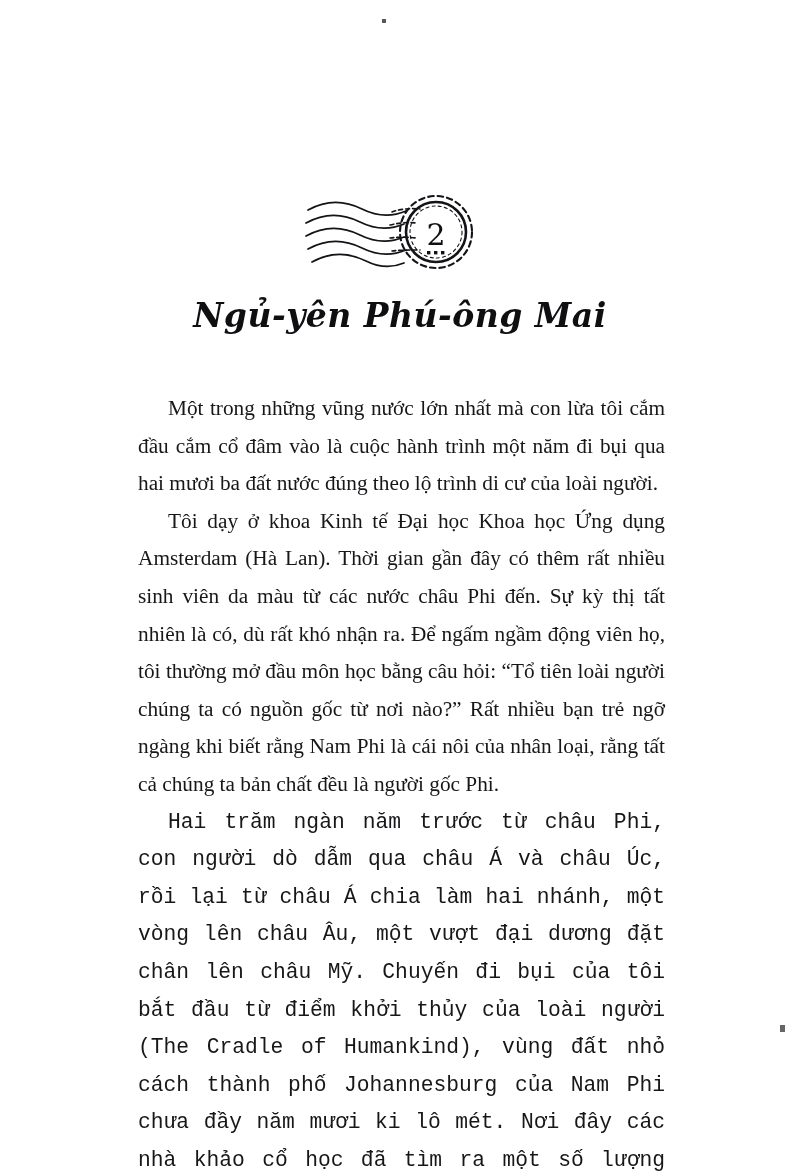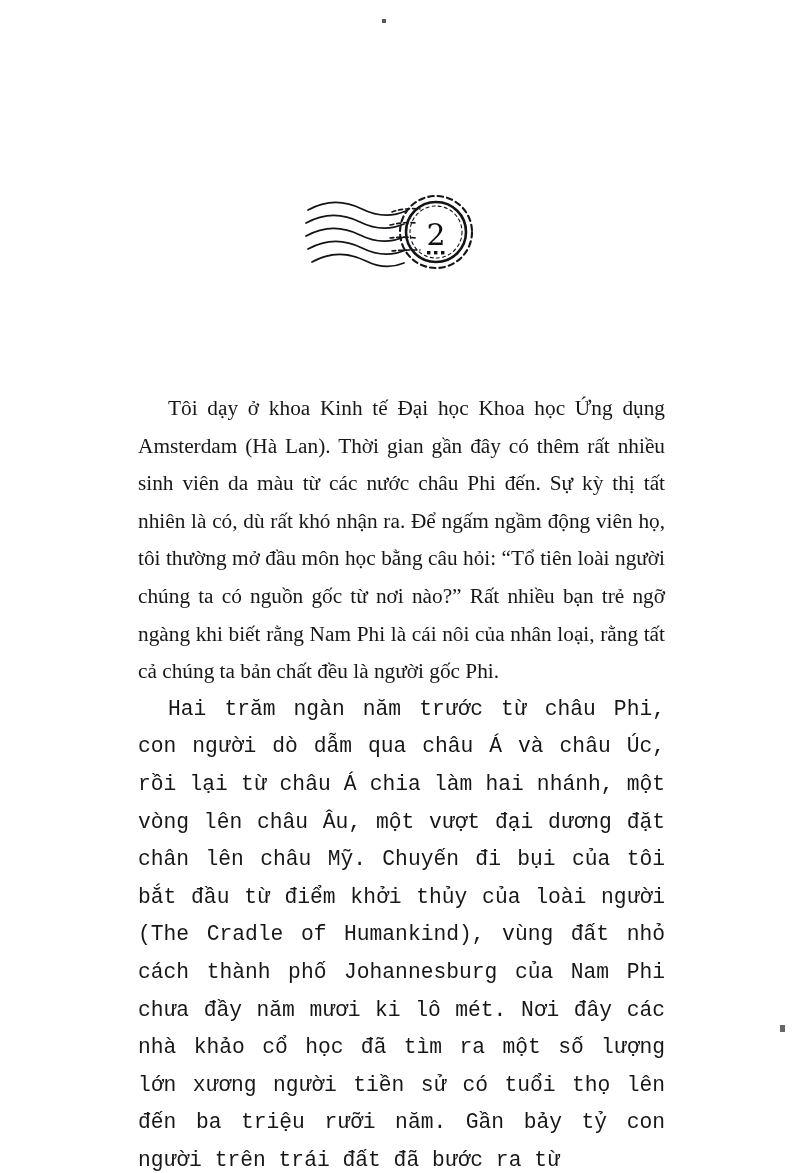--- a/index.html
+++ b/index.html
@@ -117,20 +117,22 @@
         </g>
         <text x="136" y="53" text-anchor="middle" font-family="DejaVu Serif, Liberation Serif, serif" font-size="30" fill="#101014">2</text>
         <g fill="#101014">
           <rect x="127" y="59" width="3.4" height="3.4"></rect>
           <rect x="134" y="59" width="3.4" height="3.4"></rect>
           <rect x="141" y="59" width="3.4" height="3.4"></rect>
         </g>
       </svg>
     </div>
 
+    <h1 class="chapter-title">Ngủ-yên Phú-ông Mai</h1>
   </div>
 
   <div class="body-text">
+    <p>Một trong những vũng nước lớn nhất mà con lừa tôi cắm đầu cắm cổ đâm vào là cuộc hành trình một năm đi bụi qua hai mươi ba đất nước đúng theo lộ trình di cư của loài người.</p>
     <p>Tôi dạy ở khoa Kinh tế Đại học Khoa học Ứng dụng Amsterdam (Hà Lan). Thời gian gần đây có thêm rất nhiều sinh viên da màu từ các nước châu Phi đến. Sự kỳ thị tất nhiên là có, dù rất khó nhận ra. Để ngấm ngầm động viên họ, tôi thường mở đầu môn học bằng câu hỏi: “Tổ tiên loài người chúng ta có nguồn gốc từ nơi nào?” Rất nhiều bạn trẻ ngỡ ngàng khi biết rằng Nam Phi là cái nôi của nhân loại, rằng tất cả chúng ta bản chất đều là người gốc Phi.</p>
     <p>Hai trăm ngàn năm trước từ châu Phi, con người dò dẫm qua châu Á và châu Úc, rồi lại từ châu Á chia làm hai nhánh, một vòng lên châu Âu, một vượt đại dương đặt chân lên châu Mỹ. Chuyến đi bụi của tôi bắt đầu từ điểm khởi thủy của loài người (The Cradle of Humankind), vùng đất nhỏ cách thành phố Johannesburg của Nam Phi chưa đầy năm mươi ki lô mét. Nơi đây các nhà khảo cổ học đã tìm ra một số lượng lớn xương người tiền sử có tuổi thọ lên đến ba triệu rưỡi năm. Gần bảy tỷ con người trên trái đất đã bước ra từ</p>
   </div>
 
 </div>
 
 </body></html>

